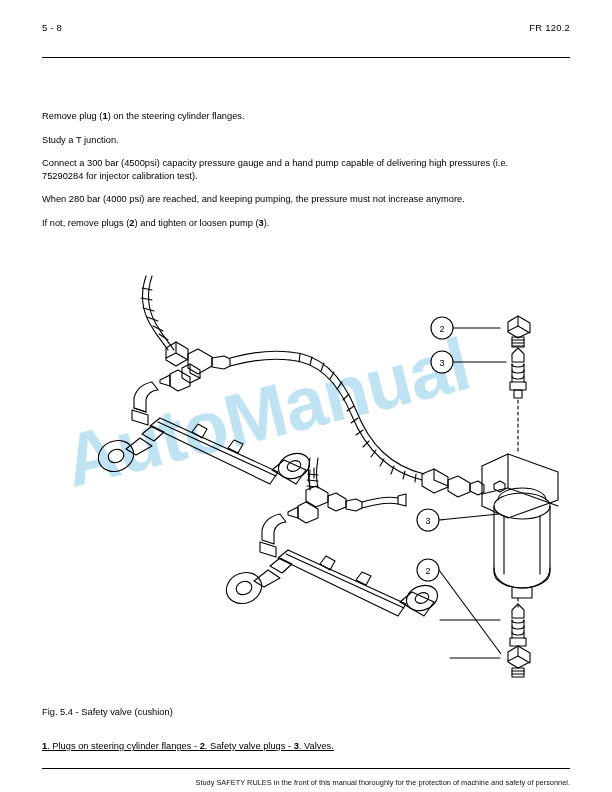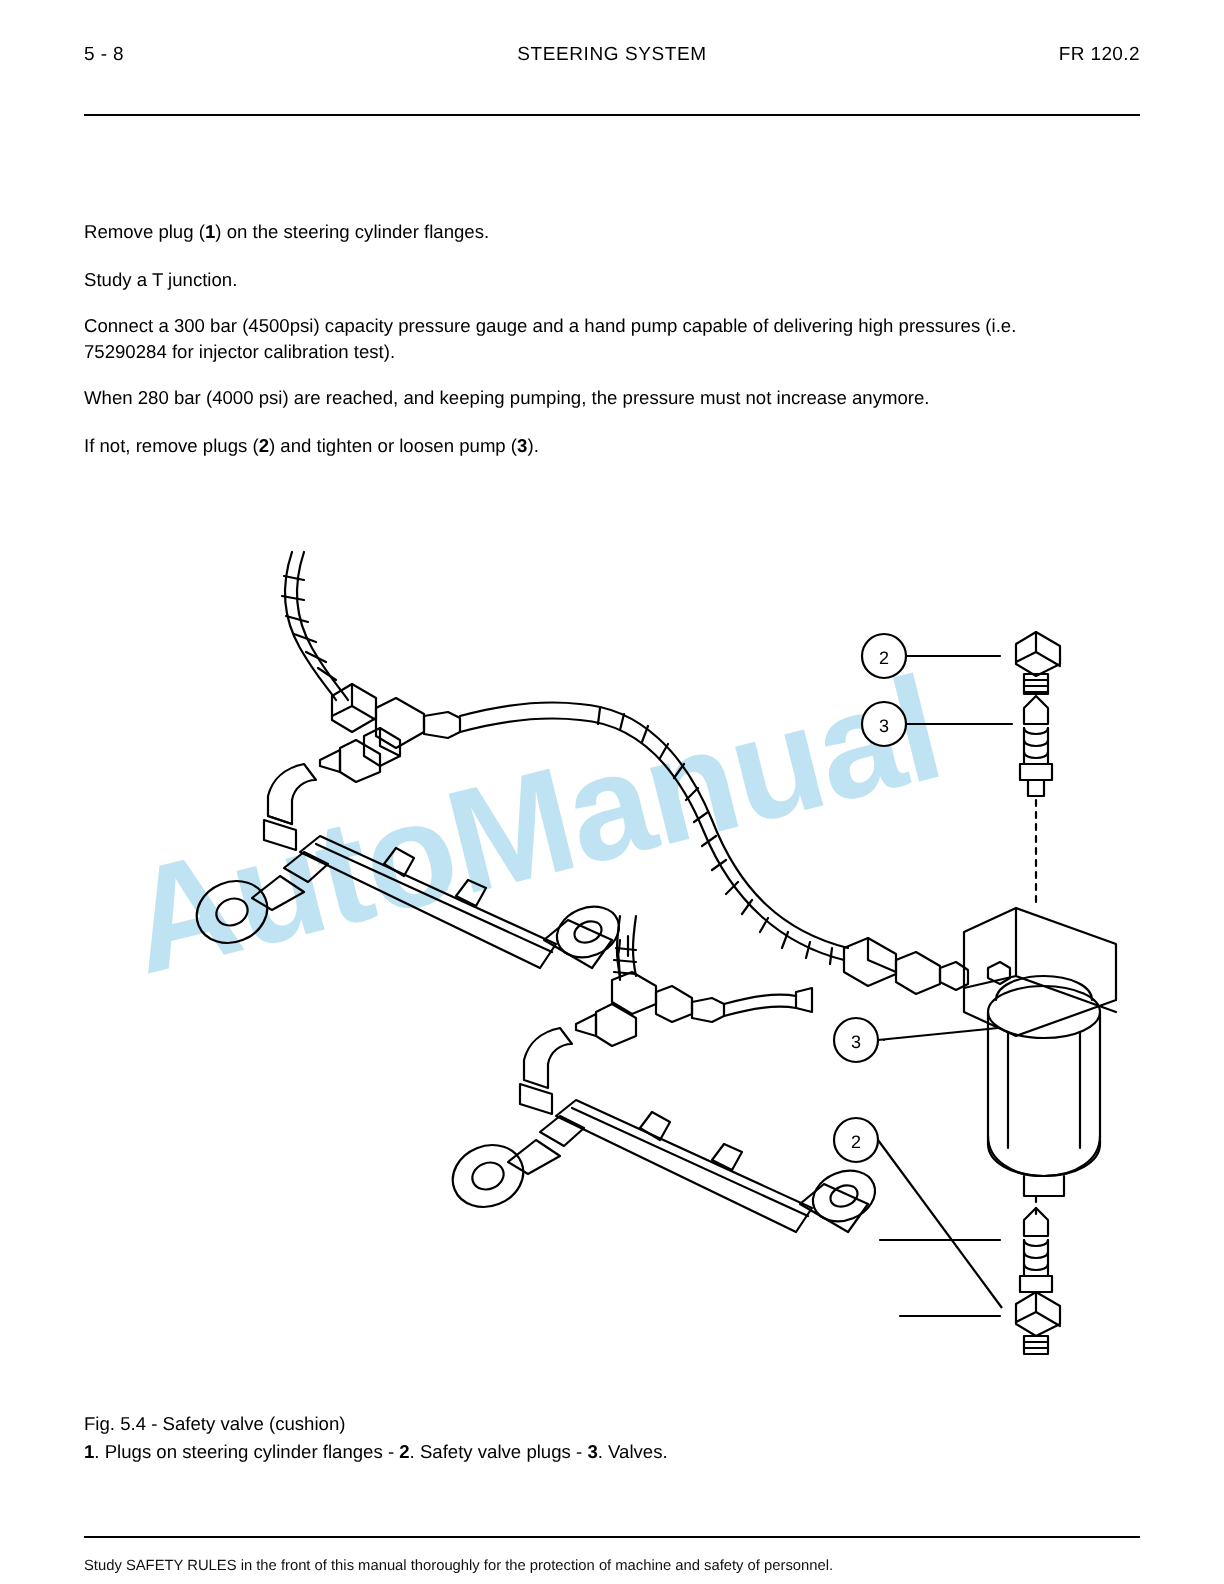--- a/index.html
+++ b/index.html
@@ -117,55 +117,54 @@
 
   
   .caption {
     position: absolute;
     top: 706px;
     left: 42px;
     width: 528px;
     font-size: 9.3px;
     line-height: 1.5;
   }
-  .caption .legend { margin-top: 0; }
+  .caption .legend { margin-top: 20px; text-decoration: underline; }
 
   
   .rule-bottom {
     position: absolute;
     top: 768px;
     left: 42px;
     width: 528px;
     height: 1px;
     background: #000;
   }
   .footer {
     position: absolute;
     top: 778px;
     left: 42px;
     width: 528px;
-    text-align: left;
+    text-align: right;
     font-size: 7.4px;
     color: #111;
   }
 
   
   .callout-text {
     font-family: "Liberation Sans", sans-serif;
     font-size: 9px;
   }
 </style>
 </head>
 <body>
 
 <div class="page">
 
   <div class="header">
     <span class="page-num">5 - 8</span>
-    <span class="sys-title">STEERING SYSTEM</span>
     <span class="doc-code">FR 120.2</span>
   </div>
   <div class="rule-top"></div>
 
 
   <div class="body-text">
     <p><span>Remove plug (</span><span class="b">1</span><span>) on the steering cylinder flanges.</span></p>
     <p>Study a T junction.</p>
     <p>Connect a 300 bar (4500psi) capacity pressure gauge and a hand pump capable of delivering high pressures (i.e. 75290284 for injector calibration test).</p>
     <p>When 280 bar (4000 psi) are reached, and keeping pumping, the pressure must not increase anymore.</p>

